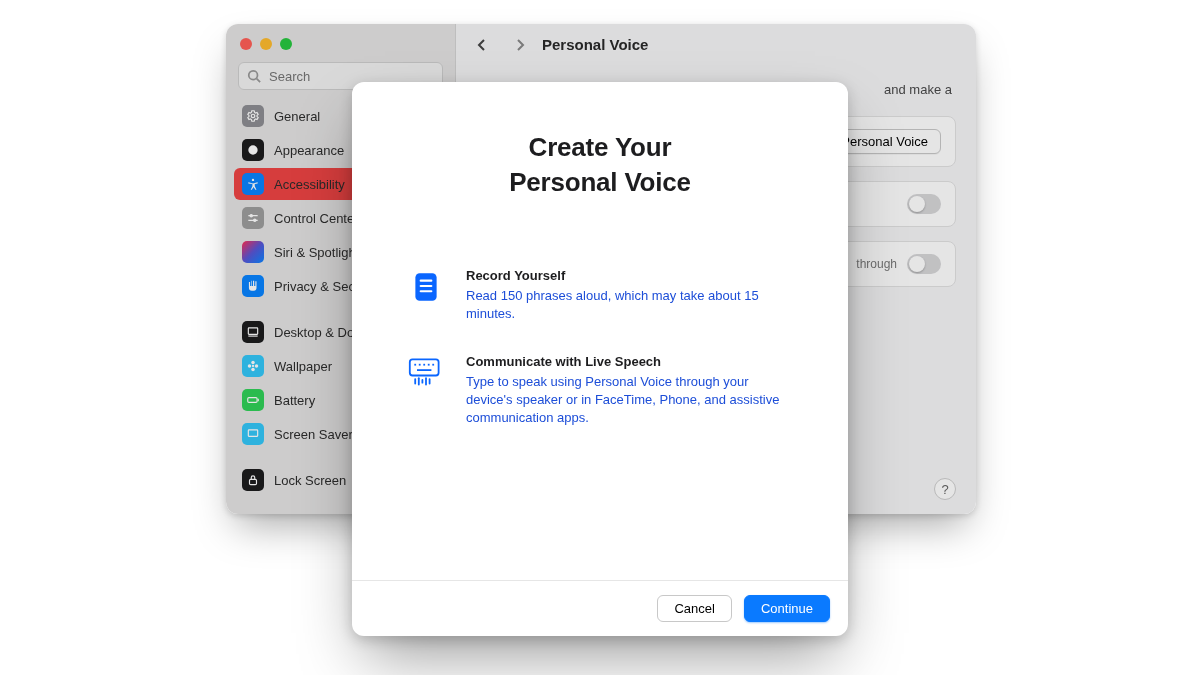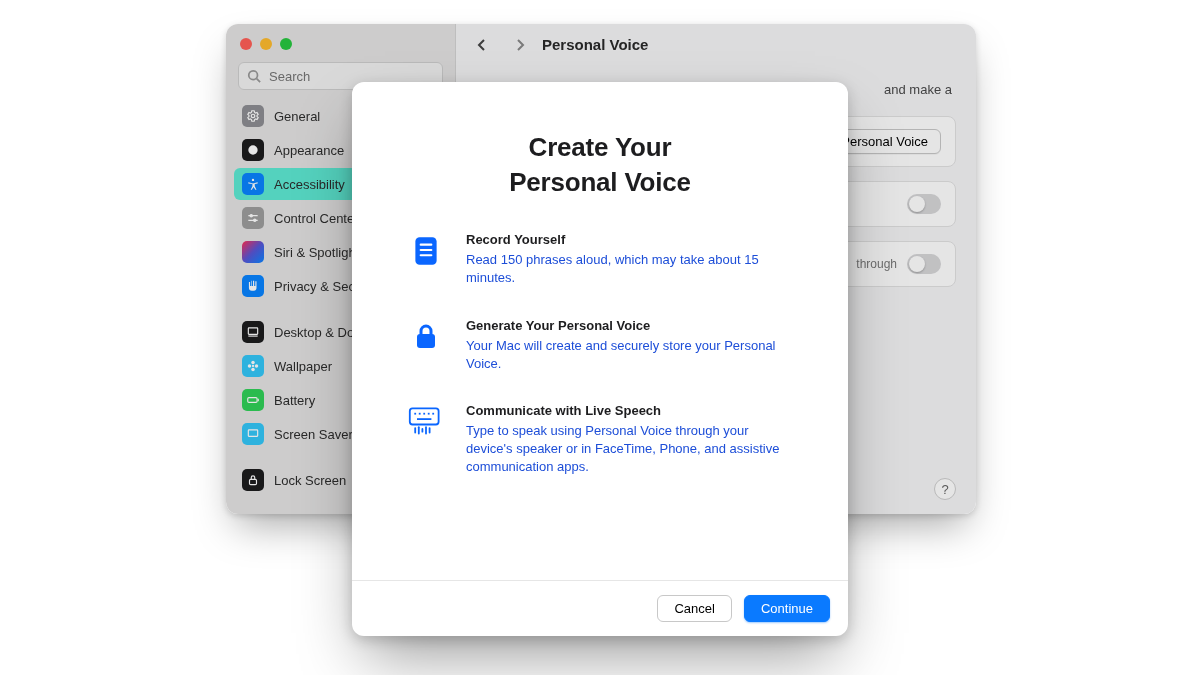--- a/index.html
+++ b/index.html
@@ -28,21 +28,21 @@
     color:#9a9a9a;font-size:13px;
   }
   .search svg{flex:none;}
   .search input{border:none;outline:none;background:transparent;font-size:13px;color:#555;width:100%;}
   .side-list{padding:0 8px;overflow:hidden;}
   .side-item{
     display:flex;align-items:center;gap:10px;padding:5px 8px;border-radius:6px;
     font-size:13px;color:#2e2e2e;white-space:nowrap;
   }
   .side-item+.side-item{margin-top:2px;}
-  .side-item.selected{background:#5eead4;}
+  .side-item.selected{background:#ef4444;}
   .side-gap{height:14px;}
   .sicon{width:22px;height:22px;border-radius:5px;flex:none;display:flex;align-items:center;justify-content:center;color:#fff;}
   .sicon svg{width:14px;height:14px;}
   .ic-general{background:#8e8e93;} .ic-appearance{background:#1c1c1e;}
   .ic-access{background:#0a84ff;} .ic-control{background:#9e9e9e;}
   .ic-siri{background:linear-gradient(135deg,#ff2d55,#5856d6,#0a84ff);}
   .ic-privacy{background:#0a84ff;} .ic-desktop{background:#1c1c1e;}
   .ic-displays{background:#0a84ff;} .ic-wallpaper{background:#34c7f8;}
   .ic-screensaver{background:#34c7f8;} .ic-battery{background:#30d158;}
   .ic-lock{background:#1c1c1e;}
@@ -64,21 +64,21 @@
   .help-dot{position:absolute;right:20px;bottom:14px;width:22px;height:22px;border-radius:50%;background:#fff;border:1px solid #cfcfcf;display:flex;align-items:center;justify-content:center;color:#666;font-size:13px;}
 
   
   .sheet{
     position:absolute;left:352px;top:82px;width:496px;height:554px;
     background:#fff;border-radius:12px;
     box-shadow:0 30px 60px -12px rgba(0,0,0,0.40),0 4px 14px rgba(0,0,0,0.18);
     display:flex;flex-direction:column;
   }
   .sheet-body{flex:1;padding:48px 54px 16px;}
-  .sheet-title{font-size:26px;font-weight:700;text-align:center;letter-spacing:-0.2px;line-height:1.35;color:#1d1d1f;margin:0 0 32px;}
+  .sheet-title{font-size:26px;font-weight:700;text-align:center;letter-spacing:-0.2px;line-height:1.35;color:#1d1d1f;margin:0 0 68px;}
   .feat{display:flex;gap:20px;margin-bottom:30px;}
   .ficon{width:40px;flex:none;display:flex;justify-content:center;align-items:flex-start;color:#0a66ff;padding-top:2px;}
   .ftext .ft-title{font-size:13px;font-weight:600;color:#1d1d1f;margin-bottom:4px;}
   .ftext .ft-desc{font-size:13px;color:#1d4ed8;line-height:1.4;}
   .sheet-footer{border-top:1px solid #e6e6e6;padding:14px 18px;display:flex;justify-content:flex-end;gap:12px;}
   .btn{font-size:13px;border-radius:6px;padding:5px 16px;border:1px solid #c8c8c8;background:#fff;cursor:pointer;}
   .btn.primary{background:#0a7aff;color:#fff;border-color:#0a7aff;font-weight:500;box-shadow:0 1px 2px rgba(10,122,255,0.4);}
 </style>
 </head>
 <body>
@@ -251,32 +251,20 @@
               <line x1="11" y1="20" x2="21" y2="20"></line>
             </g>
           </svg>
       </div>
       <div class="ftext">
         <div class="ft-title">Record Yourself</div>
         <div class="ft-desc">Read 150 phrases aloud, which may take about 15 minutes.</div>
       </div>
     </div>
 
-    <div class="feat">
-      <div class="ficon">
-        <svg width="32" height="32" viewBox="0 0 32 32" fill="currentColor">
-            <rect x="7" y="14" width="18" height="14" rx="3"></rect>
-            <path d="M11 14v-3a5 5 0 0 1 10 0v3" fill="none" stroke="currentColor" stroke-width="3" stroke-linecap="round"></path>
-          </svg>
-      </div>
-      <div class="ftext">
-        <div class="ft-title">Generate Your Personal Voice</div>
-        <div class="ft-desc">Your Mac will create and securely store your Personal Voice.</div>
-      </div>
-    </div>
 
     <div class="feat">
       <div class="ficon">
         <svg width="36" height="30" viewBox="0 0 40 32" fill="none" stroke="currentColor" stroke-width="2">
             <rect x="2" y="3" width="32" height="18" rx="3"></rect>
             <line x1="7" y1="9" x2="9" y2="9"></line>
             <line x1="12" y1="9" x2="14" y2="9"></line>
             <line x1="17" y1="9" x2="19" y2="9"></line>
             <line x1="22" y1="9" x2="24" y2="9"></line>
             <line x1="27" y1="9" x2="29" y2="9"></line>

